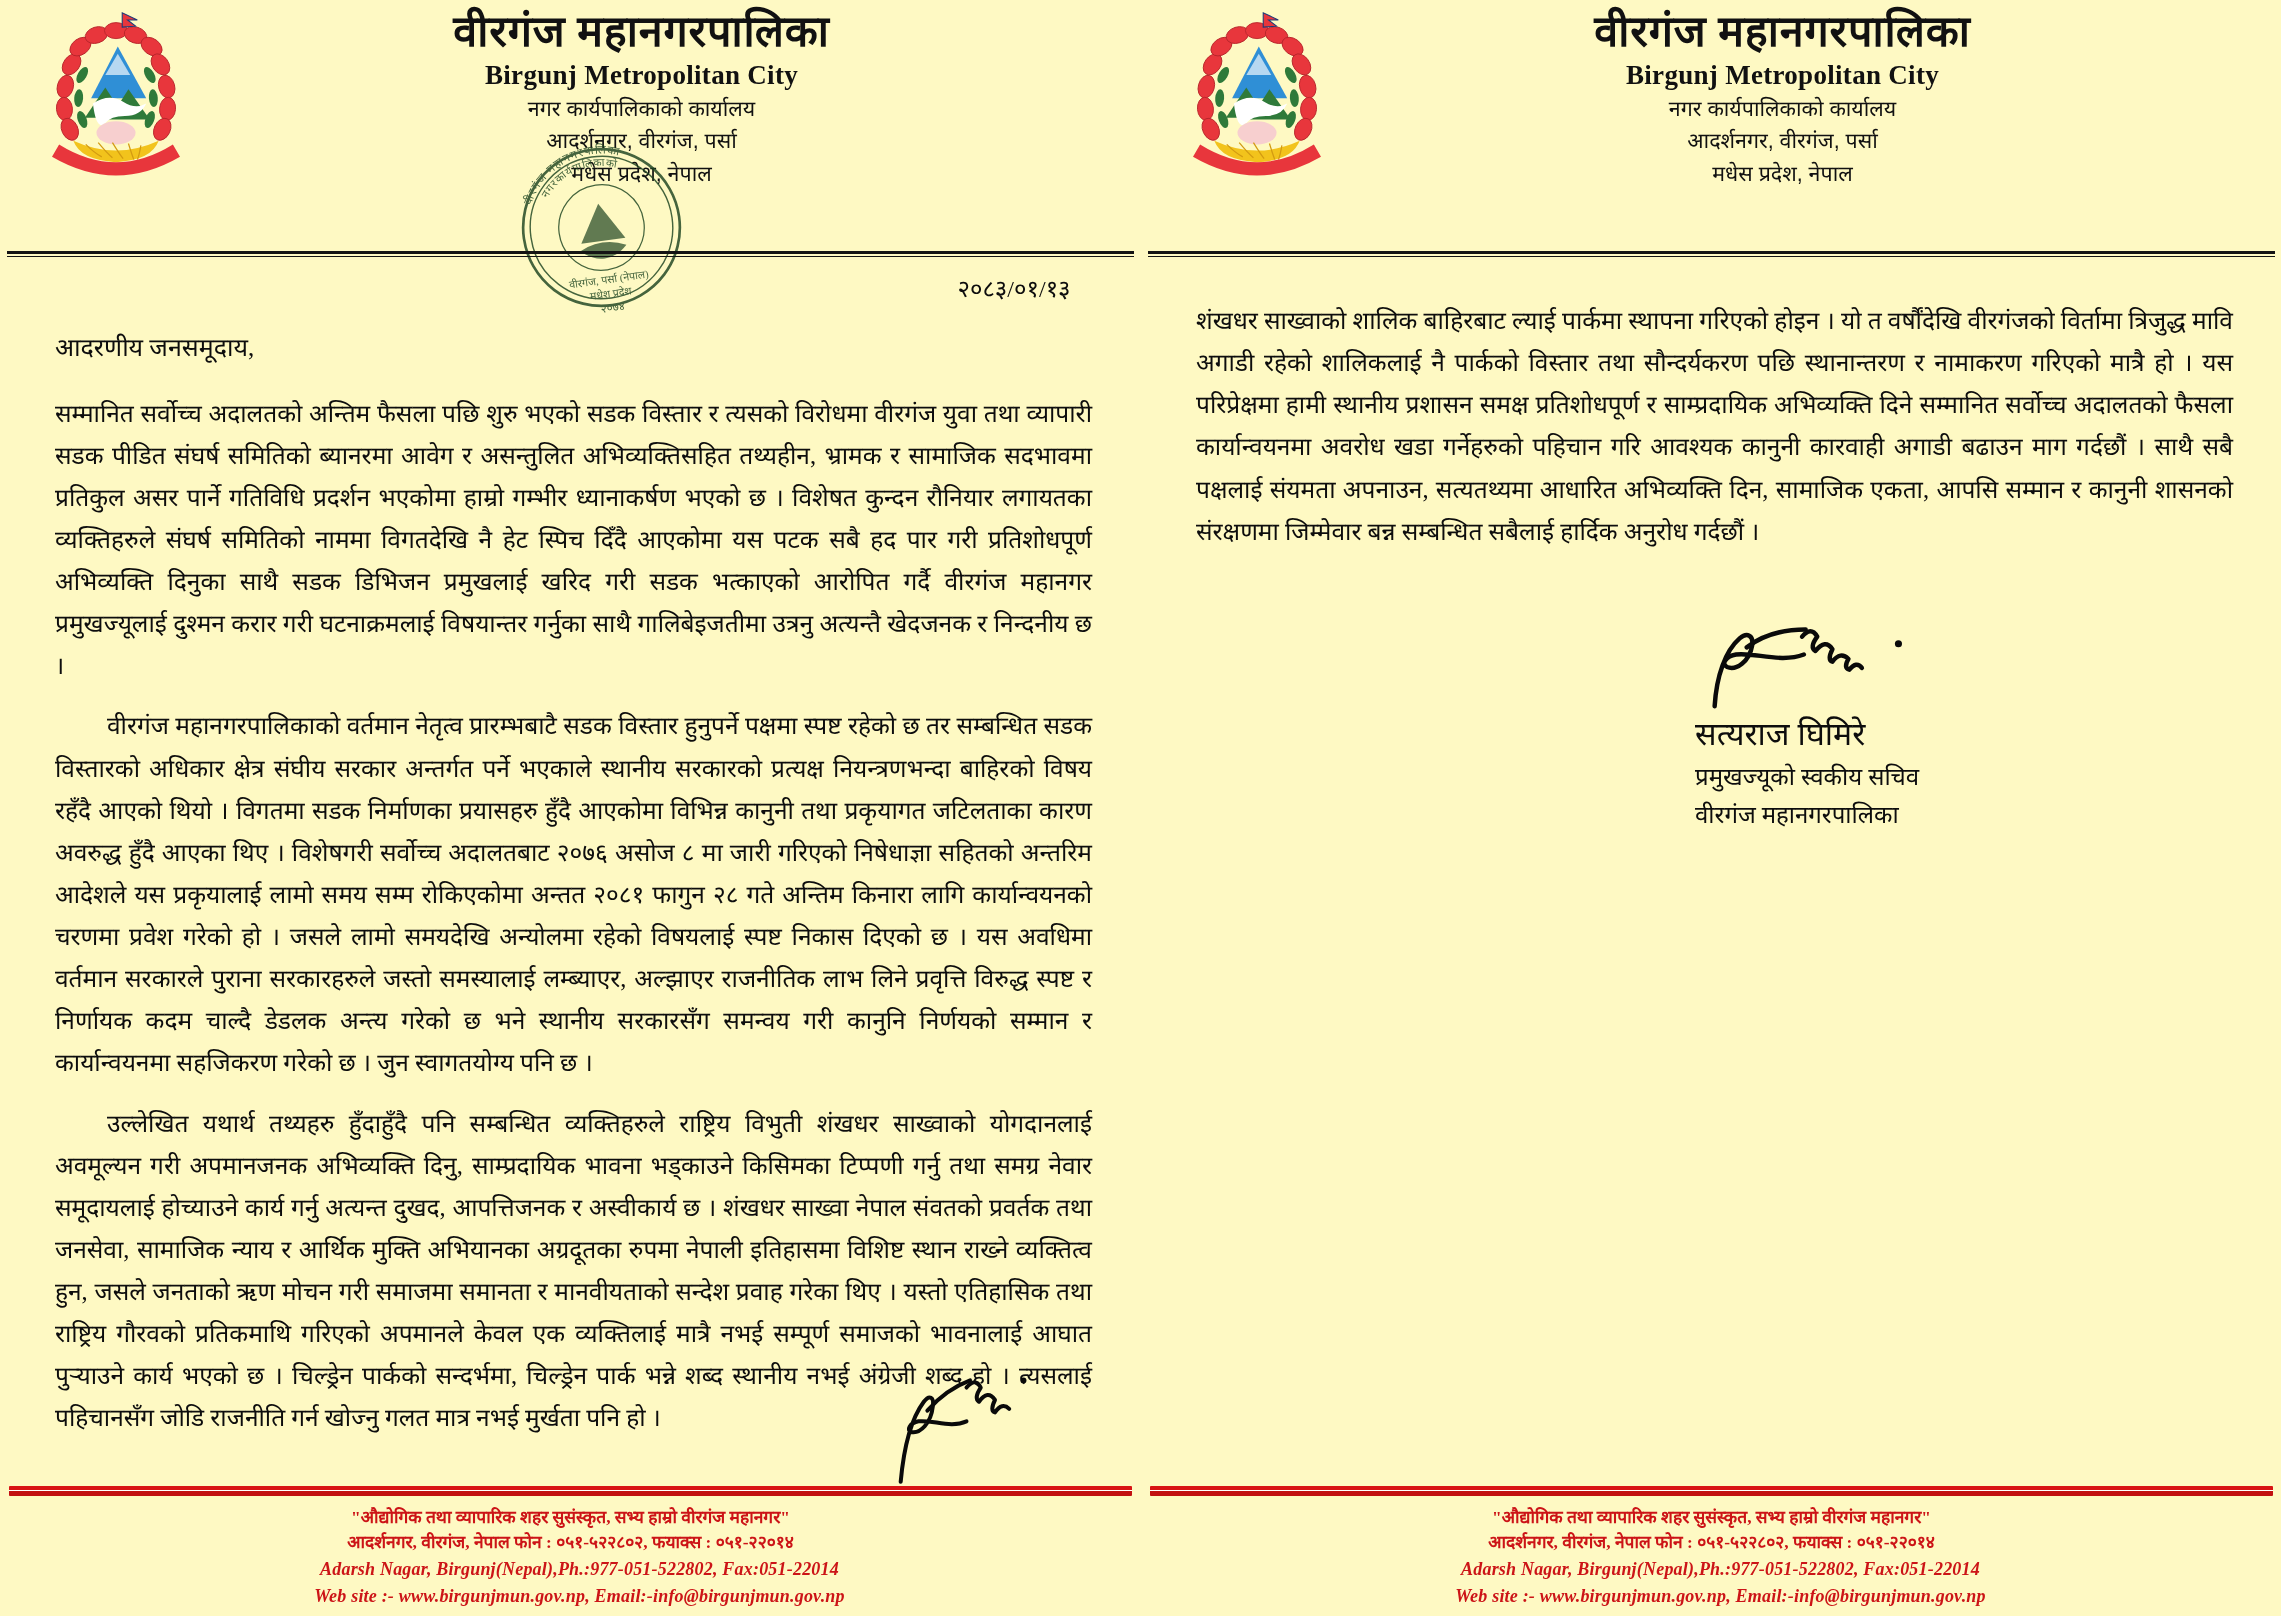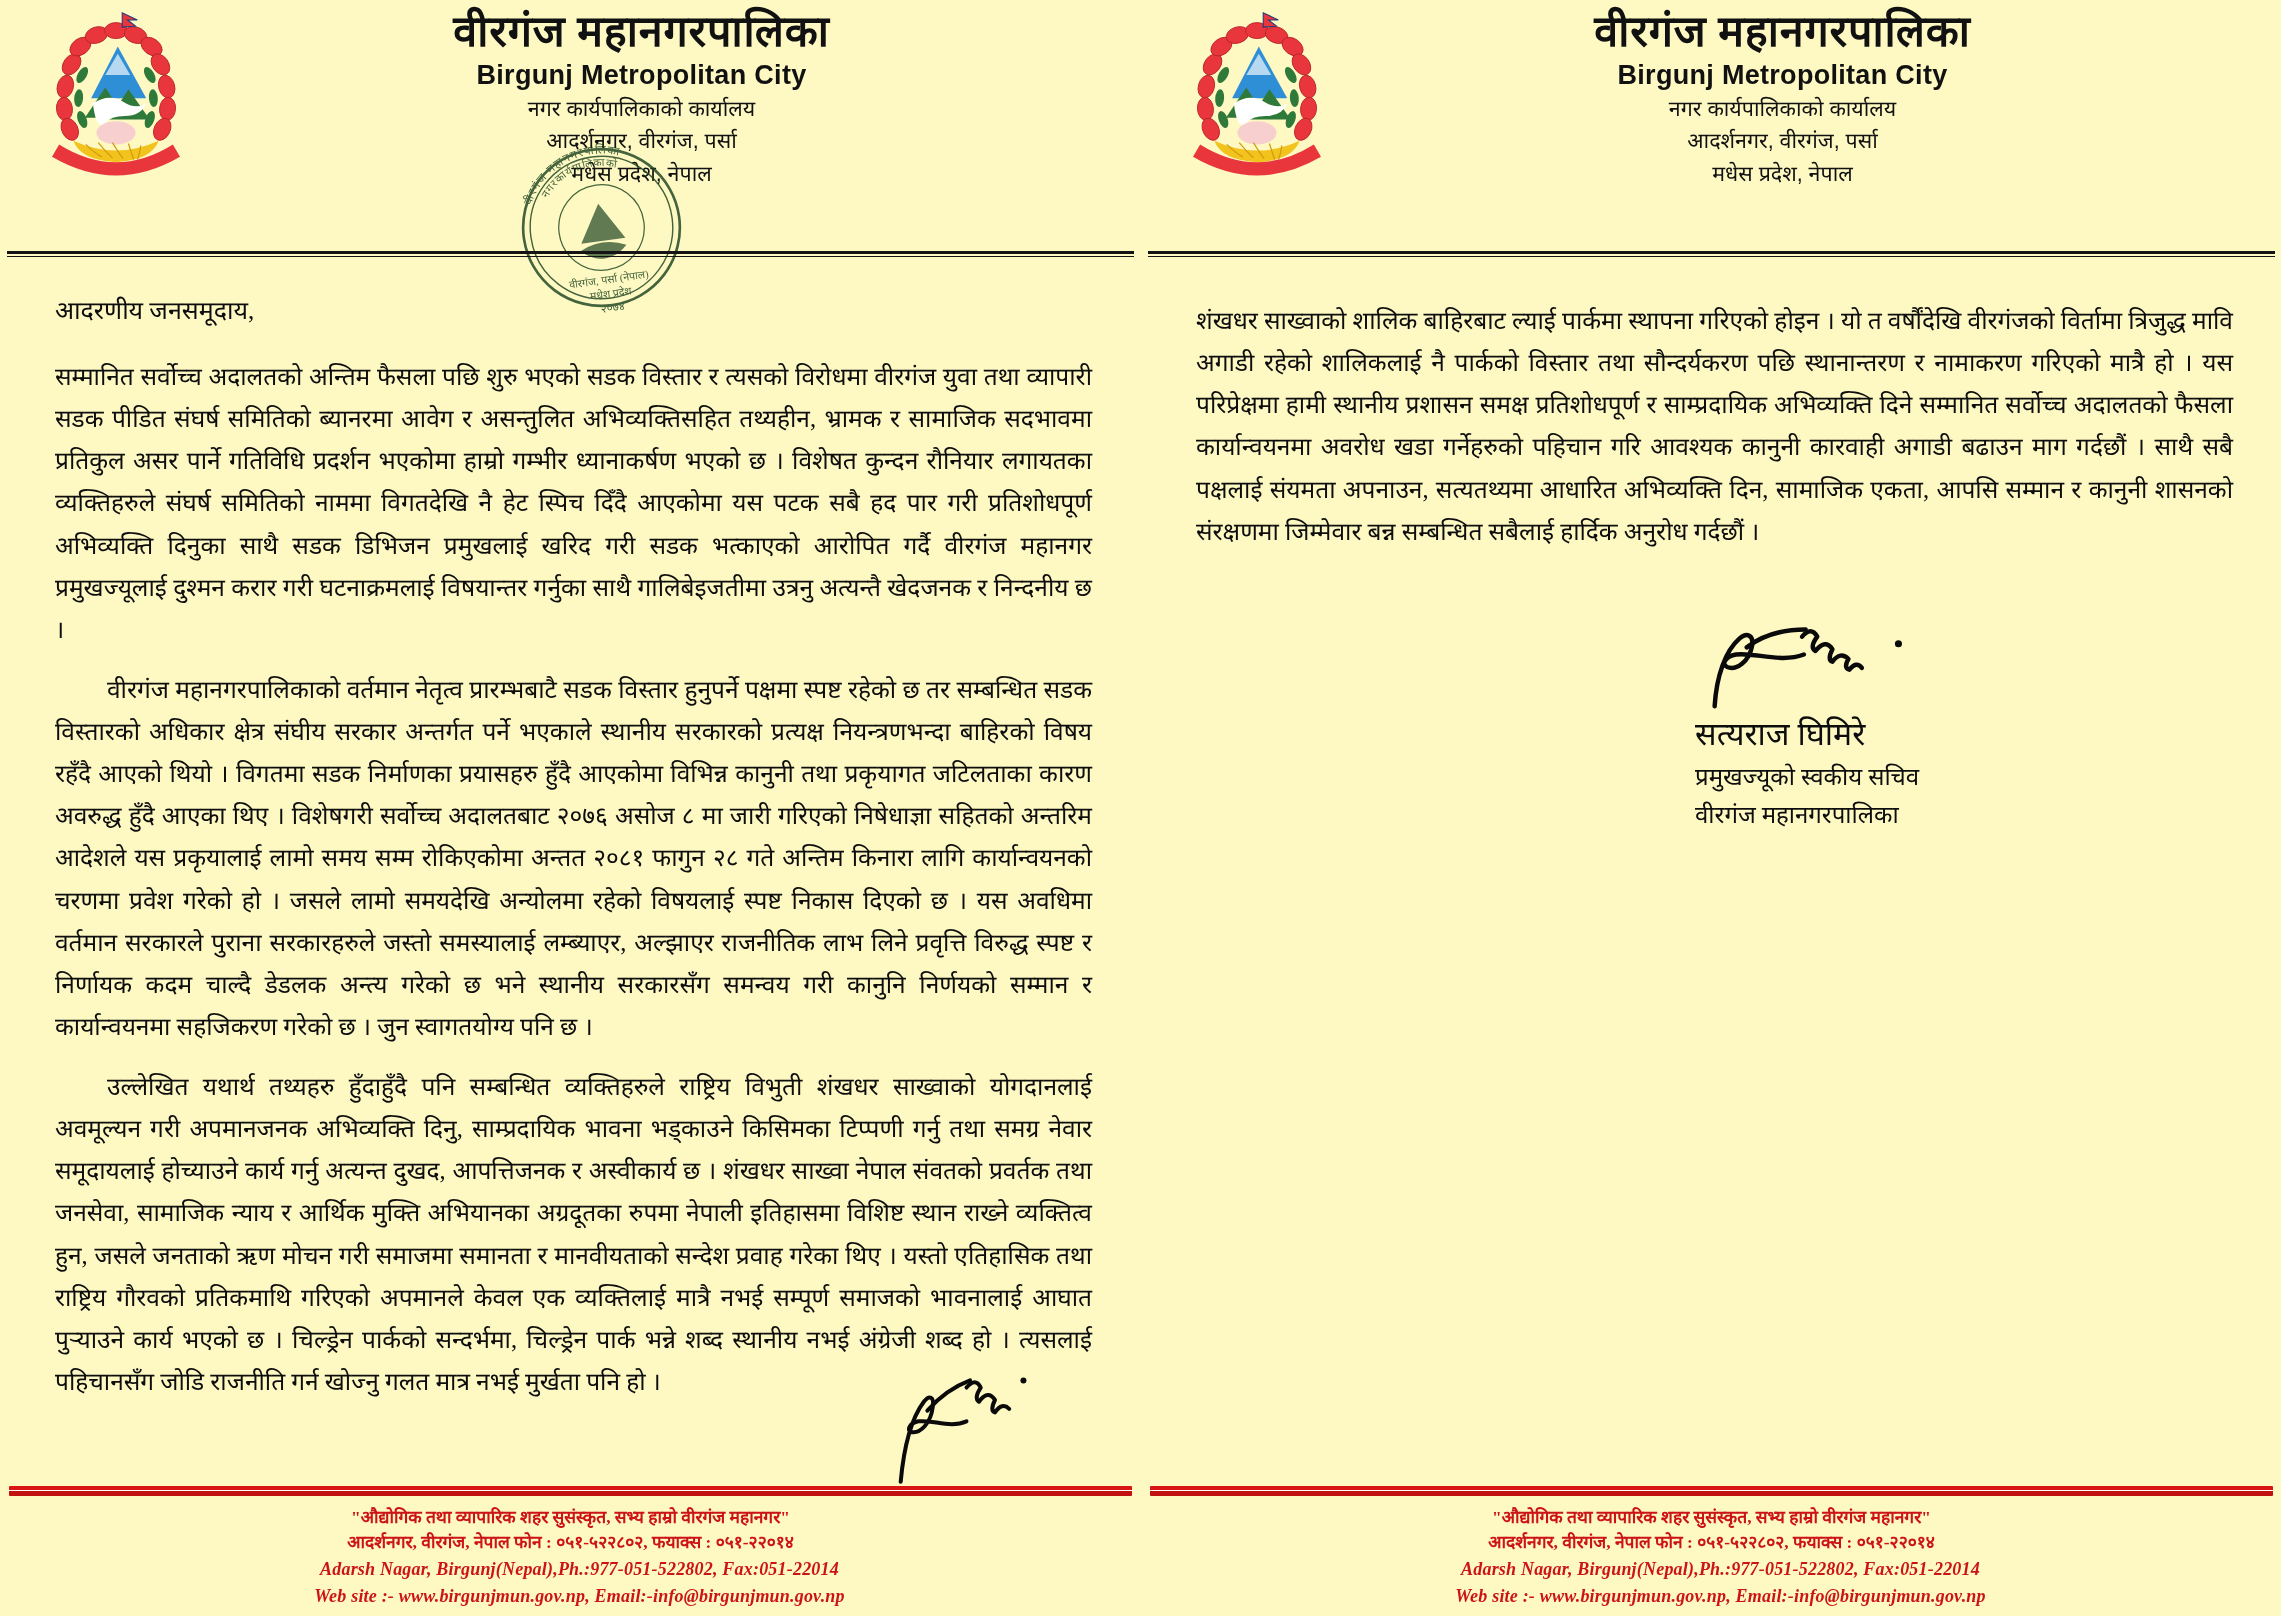--- a/index.html
+++ b/index.html
@@ -53,20 +53,21 @@
     color: #111;
     line-height: 1.15;
     white-space: nowrap;
   }
   .lh-en-title {
     font-size: 27px;
     font-weight: 700;
     color: #111;
     margin-top: 3.6px;
     letter-spacing: 0.3px;
+    font-family: Liberation Serif, serif;
   }
   .lh-line {
     font-family: Liberation Sans, sans-serif;
     font-size: 21.4px;
     color: #111;
     margin-top: 5.3px;
     line-height: 1.25;
   }
 
   
@@ -299,20 +300,21 @@
           <text x="105" y="168" text-anchor="middle" font-size="12" fill="#1d4420" class="sealtxt">वीरगंज, पर्सा (नेपाल)</text>
           <text x="105" y="184" text-anchor="middle" font-size="12" fill="#1d4420" class="sealtxt">मधेश प्रदेश</text>
           <text x="105" y="200" text-anchor="middle" font-size="13" fill="#1d4420" class="sealtxt">२०७४</text>
         </svg>
       </div>
 
       <div class="rule-double"></div>
     </div>
 
     <div class="body-area">
+      <div class="doc-date">२०८३/०१/१३</div>
       <div class="salutation">आदरणीय जनसमूदाय,</div>
 
       <p class="para first">सम्मानित सर्वोच्च अदालतको अन्तिम फैसला पछि शुरु भएको सडक विस्तार र त्यसको विरोधमा वीरगंज युवा तथा व्यापारी सडक पीडित संघर्ष समितिको ब्यानरमा आवेग र असन्तुलित अभिव्यक्तिसहित तथ्यहीन, भ्रामक र सामाजिक सदभावमा प्रतिकुल असर पार्ने गतिविधि प्रदर्शन भएकोमा हाम्रो गम्भीर ध्यानाकर्षण भएको छ । विशेषत कुन्दन रौनियार लगायतका व्यक्तिहरुले संघर्ष समितिको नाममा विगतदेखि नै हेट स्पिच दिँदै आएकोमा यस पटक सबै हद पार गरी प्रतिशोधपूर्ण अभिव्यक्ति दिनुका साथै सडक डिभिजन प्रमुखलाई खरिद गरी सडक भत्काएको आरोपित गर्दै वीरगंज महानगर प्रमुखज्यूलाई दुश्मन करार गरी घटनाक्रमलाई विषयान्तर गर्नुका साथै गालिबेइजतीमा उत्रनु अत्यन्तै खेदजनक र निन्दनीय छ ।</p>
       <p class="para indent">वीरगंज महानगरपालिकाको वर्तमान नेतृत्व प्रारम्भबाटै सडक विस्तार हुनुपर्ने पक्षमा स्पष्ट रहेको छ तर सम्बन्धित सडक विस्तारको अधिकार क्षेत्र संघीय सरकार अन्तर्गत पर्ने भएकाले स्थानीय सरकारको प्रत्यक्ष नियन्त्रणभन्दा बाहिरको विषय रहँदै आएको थियो । विगतमा सडक निर्माणका प्रयासहरु हुँदै आएकोमा विभिन्न कानुनी तथा प्रकृयागत जटिलताका कारण अवरुद्ध हुँदै आएका थिए ।  विशेषगरी सर्वोच्च अदालतबाट २०७६ असोज ८ मा जारी गरिएको निषेधाज्ञा सहितको अन्तरिम आदेशले यस प्रकृयालाई लामो समय सम्म रोकिएकोमा अन्तत २०८१ फागुन २८ गते अन्तिम किनारा लागि कार्यान्वयनको चरणमा प्रवेश गरेको हो । जसले लामो समयदेखि अन्योलमा रहेको विषयलाई स्पष्ट निकास दिएको छ । यस अवधिमा वर्तमान सरकारले पुराना सरकारहरुले जस्तो समस्यालाई लम्ब्याएर, अल्झाएर राजनीतिक लाभ लिने प्रवृत्ति विरुद्ध स्पष्ट र निर्णायक कदम चाल्दै डेडलक अन्त्य गरेको छ भने स्थानीय सरकारसँग समन्वय गरी कानुनि निर्णयको सम्मान र कार्यान्वयनमा सहजिकरण गरेको छ । जुन स्वागतयोग्य पनि छ ।</p>
       <p class="para indent">उल्लेखित यथार्थ तथ्यहरु हुँदाहुँदै पनि सम्बन्धित व्यक्तिहरुले राष्ट्रिय विभुती शंखधर साख्वाको योगदानलाई अवमूल्यन गरी अपमानजनक अभिव्यक्ति दिनु, साम्प्रदायिक भावना भड्काउने किसिमका टिप्पणी गर्नु तथा समग्र नेवार समूदायलाई होच्याउने कार्य गर्नु अत्यन्त दुखद, आपत्तिजनक र अस्वीकार्य छ । शंखधर साख्वा नेपाल संवतको प्रवर्तक तथा जनसेवा, सामाजिक न्याय र आर्थिक मुक्ति अभियानका अग्रदूतका रुपमा नेपाली इतिहासमा विशिष्ट स्थान राख्ने व्यक्तित्व हुन, जसले जनताको ऋण मोचन गरी समाजमा समानता र मानवीयताको सन्देश प्रवाह गरेका थिए । यस्तो एतिहासिक तथा राष्ट्रिय गौरवको प्रतिकमाथि गरिएको अपमानले केवल एक व्यक्तिलाई मात्रै नभई सम्पूर्ण समाजको भावनालाई आघात पुर्‍याउने कार्य भएको छ । चिल्ड्रेन पार्कको सन्दर्भमा, चिल्ड्रेन पार्क भन्ने शब्द स्थानीय नभई अंग्रेजी शब्द हो । त्यसलाई पहिचानसँग जोडि राजनीति गर्न खोज्नु गलत मात्र नभई मुर्खता पनि हो ।</p>
     </div>
 
     <div class="sig-float">
       <svg viewBox="0 0 190 150" width="169" height="134" aria-hidden="true">
         <g fill="none" stroke="#0a0a0a" stroke-width="4.5" stroke-linecap="round" stroke-linejoin="round">

